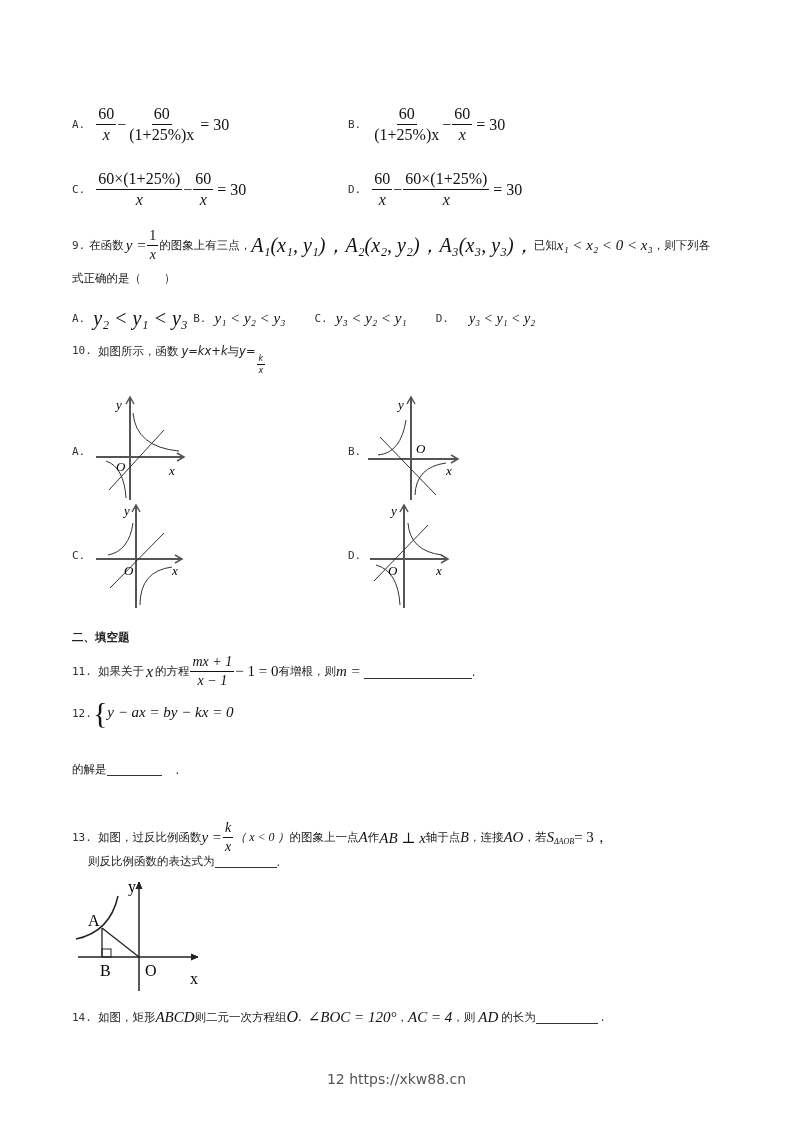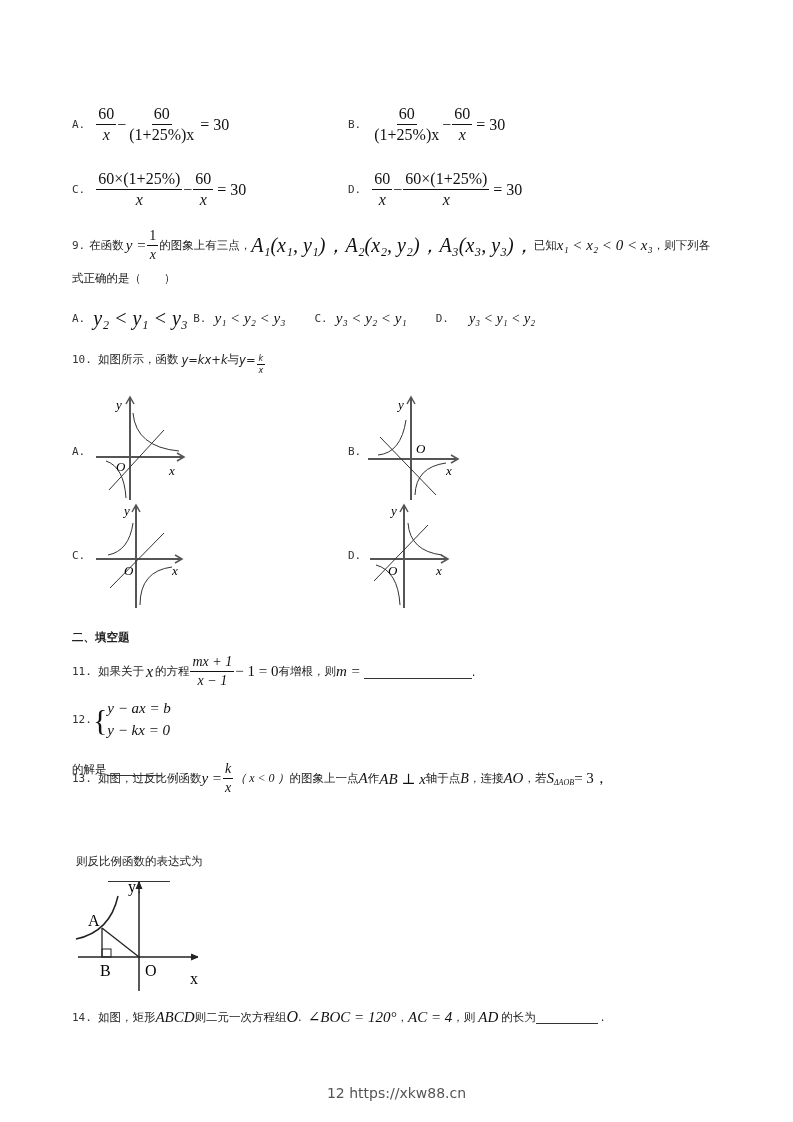--- a/index.html
+++ b/index.html
@@ -103,21 +103,21 @@
   <span class="lbl">A.</span>
   <span class="m i" style="font-size:20px;margin-left:8px;width:100px;display:inline-block">y₂ &lt; y₁ &lt; y₃</span>
   <span class="lbl">B.</span>
   <span class="m i" style="font-size:15px;margin-left:8px;width:100px;display:inline-block">y₁ &lt; y₂ &lt; y₃</span>
   <span class="lbl">C.</span>
   <span class="m i" style="font-size:15px;margin-left:8px;width:100px;display:inline-block">y₃ &lt; y₂ &lt; y₁</span>
   <span class="lbl">D.</span>
   <span class="m i" style="font-size:14px;margin-left:20px">y₃ &lt; y₁ &lt; y₂</span>
 </div>
 
-<div class="abs row" style="left:72px;top:344px;align-items:center;">
+<div class="abs row" style="left:72px;top:344px;align-items:flex-start;">
   <span class="lbl">10.</span>
   <span class="cn" style="margin-left:6px">如图所示，函数</span>
   <span class="cn i" style="margin-left:3px">y=kx+k</span>
   <span class="cn">与</span>
   <span class="cn i">y=</span>
   <span class="frac cn i" style="font-size:8px;margin-top:10px">
       <span class="n">k</span>
       <span class="d">x</span>
     </span>
 </div>
@@ -200,32 +200,32 @@
   <span class="m" style="font-size:15px">− 1 = 0</span>
   <span class="cn">有增根，则</span>
   <span class="m i" style="font-size:15px">m =</span>
   <span class="blank" style="width:108px;height:14px;margin-left:3px"></span>
   <span class="cn">.</span>
 </div>
 
 <div class="abs row" style="left:72px;top:698px;">
   <span class="lbl">12.</span>
   <span class="m" style="font-size:30px;line-height:1;margin-left:1px;font-weight:lighter">{</span>
-  <span style="display:inline-flex;flex-direction:column;line-height:1.45">
+  <span style="display:inline-flex;flex-direction:row;line-height:1.45">
     <span class="m i" style="font-size:15px">y − ax = b</span>
     <span class="m i" style="font-size:15px">y − kx = 0</span>
   </span>
 </div>
 <div class="abs row" style="left:72px;top:762px;">
   <span class="cn">的解是</span>
   <span class="blank" style="width:55px;height:12px"></span>
   <span class="cn" style="margin-left:14px">.</span>
 </div>
 
-<div class="abs row" style="left:72px;top:761px;">
+<div class="abs row" style="left:72px;top:820px;">
   <span class="lbl">13.</span>
   <span class="cn" style="margin-left:6px">如图，过反比例函数</span>
   <span class="m i" style="font-size:15px">y =</span>
   <span class="frac m i" style="font-size:14px">
       <span class="n">k</span>
       <span class="d">x</span>
     </span>
   <span class="m i" style="font-size:12px">（ x &lt; 0 ）</span>
   <span class="cn">的图象上一点</span>
   <span class="m i" style="font-size:15px">A</span>
@@ -233,21 +233,21 @@
   <span class="m i" style="font-size:15px">AB ⊥ x</span>
   <span class="cn">轴于点</span>
   <span class="m i" style="font-size:14px">B</span>
   <span class="cn">，连接</span>
   <span class="m i" style="font-size:15px">AO</span>
   <span class="cn">，若</span>
   <span class="m i" style="font-size:15px">S</span>
   <sub class="m i" style="font-size:8px;margin-top:8px">ΔAOB</sub>
   <span class="m" style="font-size:15px">= 3，</span>
 </div>
-<div class="abs row" style="left:76px;top:854px;flex-direction:column;">
+<div class="abs row" style="left:88px;top:854px;">
   <span class="cn">则反比例函数的表达式为</span>
   <span class="blank" style="width:62px;height:12px"></span>
   <span class="cn">.</span>
 </div>
 
 <svg class="abs" style="left:70px;top:876px" width="150" height="115">
   <line x1="8" y1="81" x2="128" y2="81" stroke="#222" stroke-width="1.5"></line>
   <polyline points="121,78 128,81 121,84" fill="#222" stroke="#222" stroke-width="1"></polyline>
   <line x1="69" y1="115" x2="69" y2="6" stroke="#222" stroke-width="1.5"></line>
   <polyline points="66,13 69,6 72,13" fill="#222" stroke="#222" stroke-width="1"></polyline>
@@ -272,13 +272,13 @@
   <span class="m i" style="font-size:15px">∠BOC = 120°</span>
   <span class="cn">，</span>
   <span class="m i" style="font-size:15px">AC = 4</span>
   <span class="cn">，则</span>
   <span class="m i" style="font-size:15px;margin:0 3px">AD</span>
   <span class="cn">的长为</span>
   <span class="blank" style="width:62px;height:12px"></span>
   <span class="cn" style="margin-left:3px">.</span>
 </div>
 
-<div class="abs footer" style="left:0;width:793px;top:1071px;text-align:center;margin-top:14px;">12 https://xkw88.cn</div>
+<div class="abs footer" style="left:0;width:793px;top:1071px;text-align:center;">12 https://xkw88.cn</div>
 
 </body></html>

